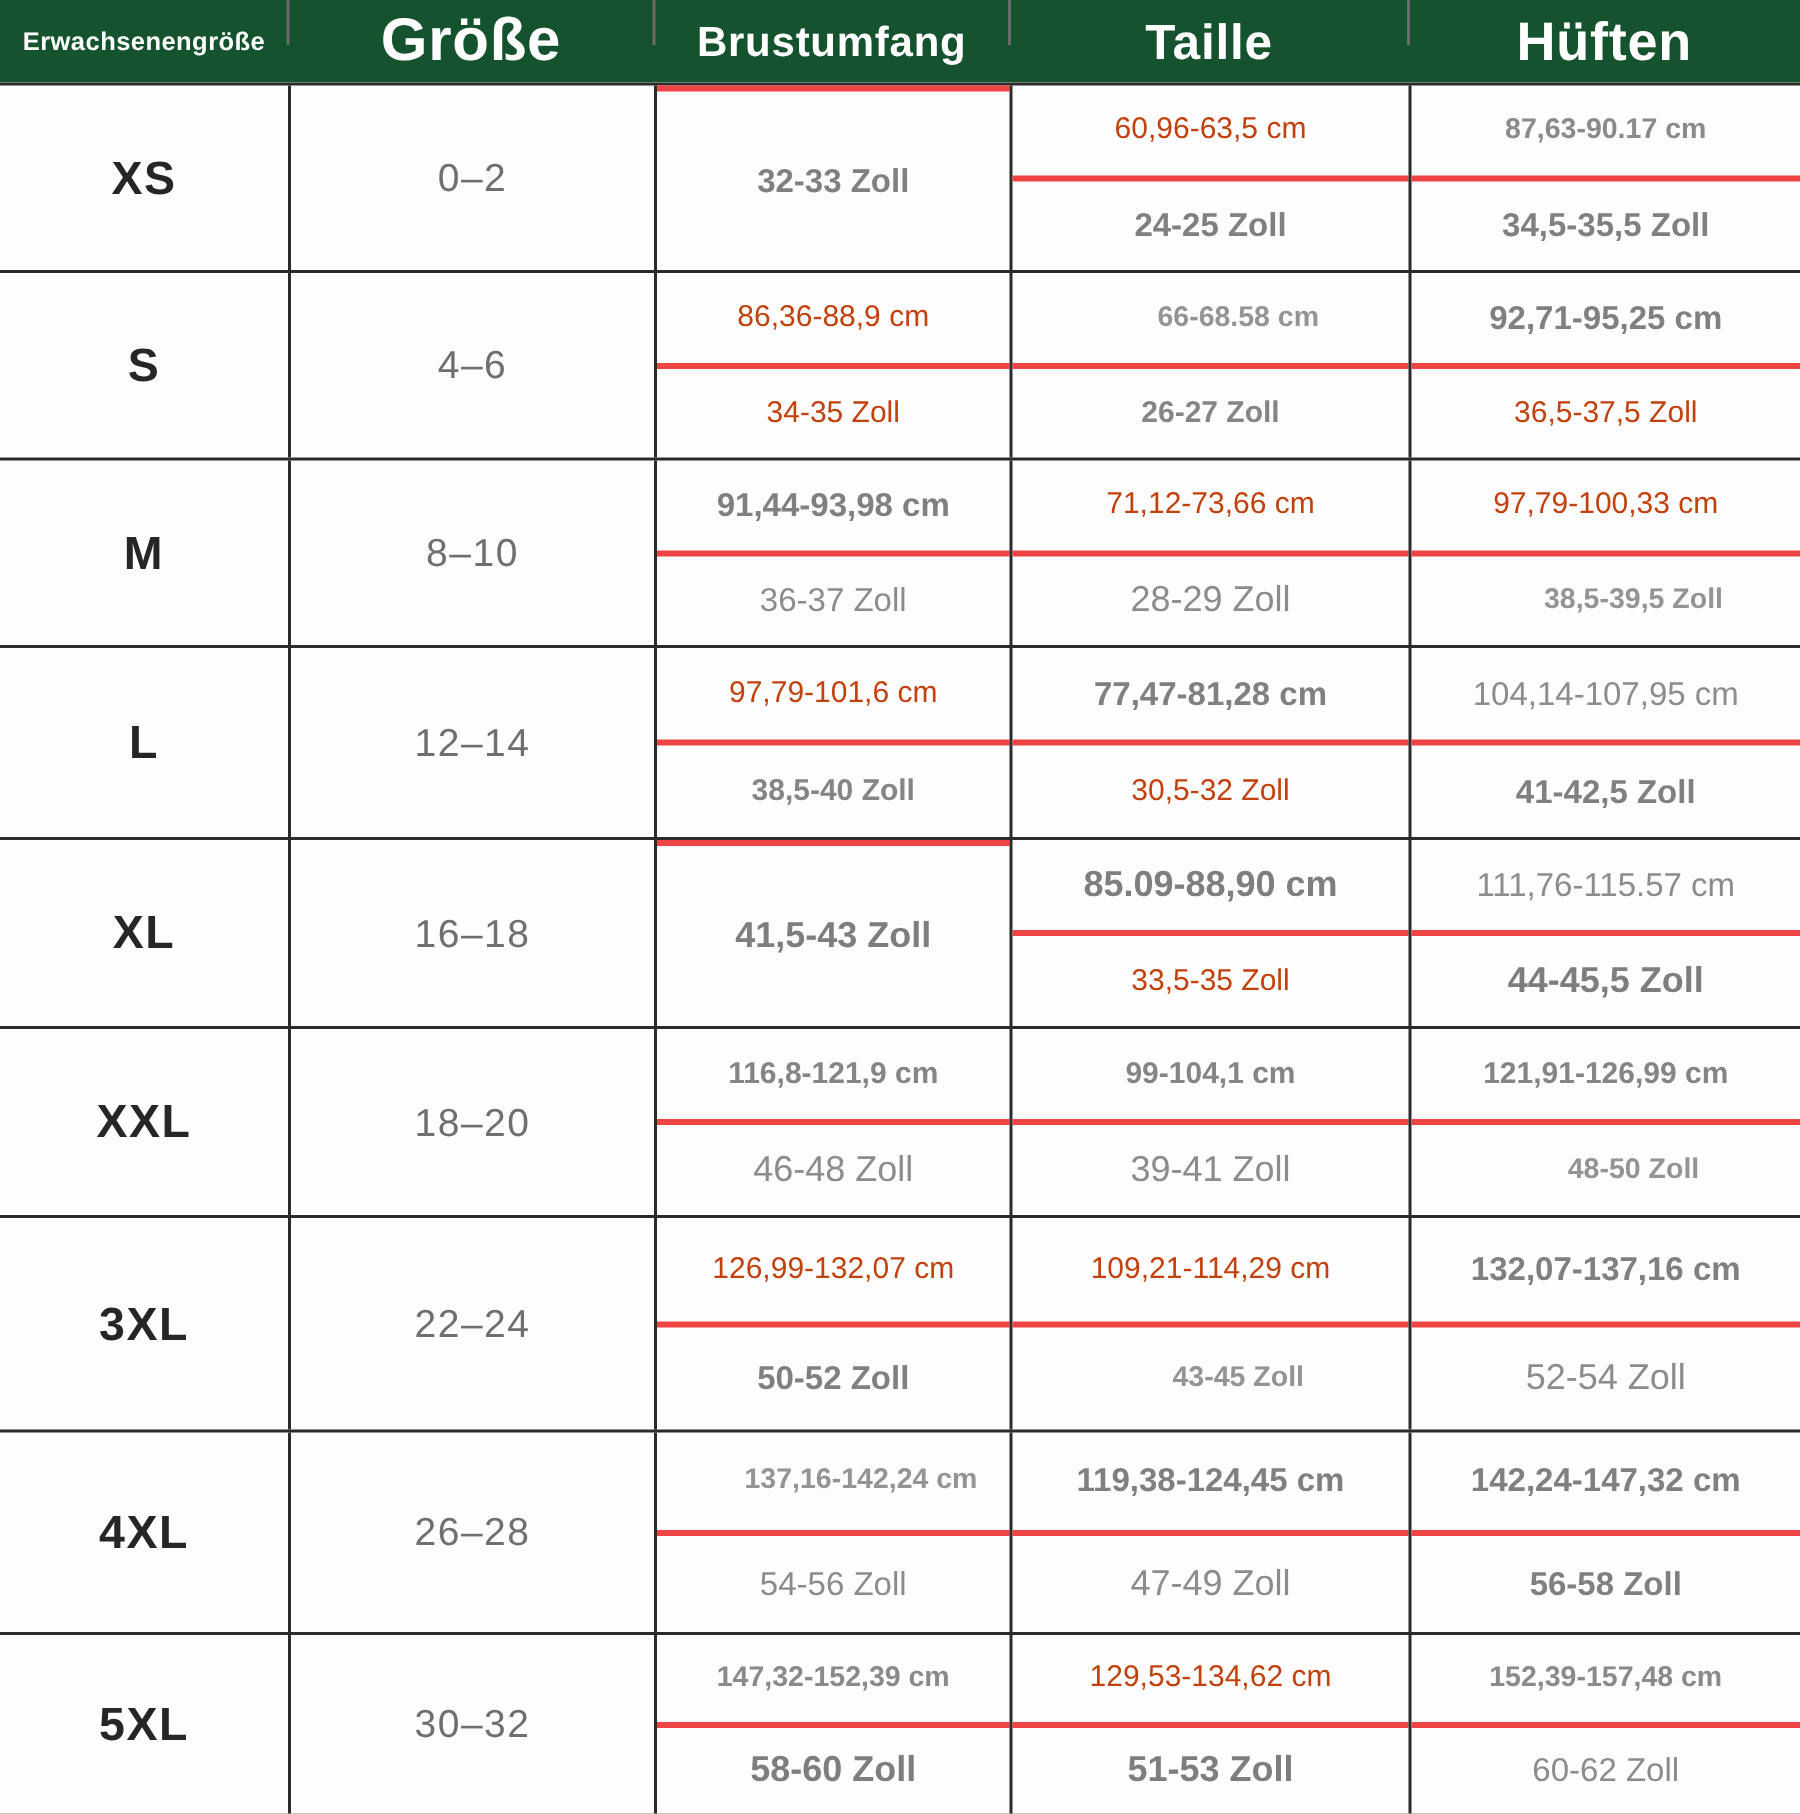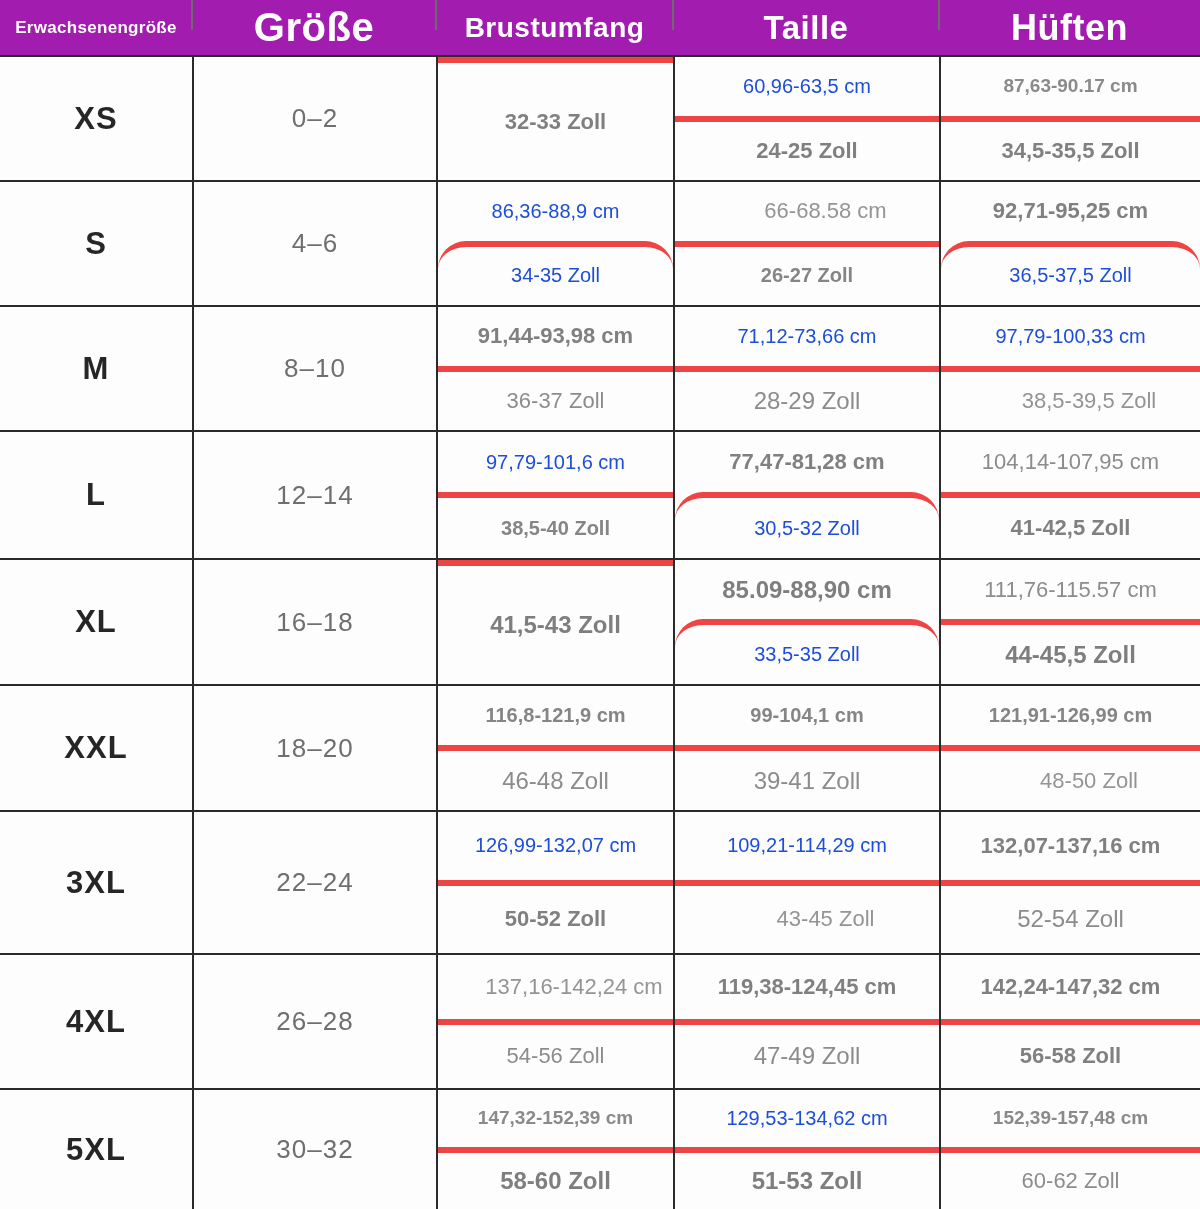--- a/index.html
+++ b/index.html
@@ -1,46 +1,46 @@
 <!DOCTYPE html>
 <html><head>
 <meta charset="utf-8">
 <style>
   html,body{margin:0;padding:0;background:#ffffff;}
   body{width:1200px;font-family:"Liberation Sans",sans-serif;-webkit-font-smoothing:antialiased;}
   .size-chart{width:1200px;border-bottom:3px solid #1f1f1f;box-sizing:border-box;}
 
   
-  .hdr-row{display:grid;grid-template-columns:192px 244px 237px 266px 261px;height:55px;background:#a21caf;color:#ffffff;}
+  .hdr-row{display:grid;grid-template-columns:192px 244px 237px 266px 261px;height:55px;background:#14532d;color:#ffffff;}
   .hdr-cell{position:relative;display:flex;align-items:center;justify-content:center;font-weight:700;letter-spacing:.5px;}
   .hdr-cell:nth-child(1){font-size:17px;letter-spacing:.3px;}
   .hdr-cell:nth-child(2){font-size:40px;}
   .hdr-cell:nth-child(3){font-size:28px;}
   .hdr-cell:nth-child(4){font-size:33px;}
   .hdr-cell:nth-child(5){font-size:36px;}
   .hdr-cell + .hdr-cell::before{content:"";position:absolute;left:-1px;top:0;width:2px;height:30px;background:#6b6b6b;}
 
   
   .row{display:grid;grid-template-columns:192px 244px 237px 266px 261px;border-top:2px solid #2b2b2b;box-sizing:border-box;background:#fdfdfd;}
   .row > *{min-width:0;}
   .row > *:nth-child(n+2){border-left:2px solid #2b2b2b;}
   .cell{display:flex;align-items:center;justify-content:center;text-align:center;}
   .size-cell{font-size:31px;font-weight:600;color:#262626;letter-spacing:1px;}
   .alter-cell{font-size:26px;font-weight:400;color:#6f6f6f;letter-spacing:1px;}
   .mcol{display:flex;flex-direction:column;}
   .sub{flex:1;display:flex;align-items:center;justify-content:center;white-space:nowrap;}
-  .sub.zoll{border-top:6px solid #ef4444;}
+  .sub.zoll{border-top:4px solid #ef4444;}
 
   
   .c-b19{font-weight:700;font-size:19px;color:#8a8a8a;}
   .c-b20{font-weight:700;font-size:20px;color:#858585;}
   .c-b22{font-weight:700;font-size:22px;color:#808080;}
   .c-b24{font-weight:700;font-size:24px;color:#7e7e7e;}
-  .c-n19{font-weight:400;font-size:22px;color:#949494;padding-left:37px;}
-  .c-n20{font-weight:400;font-size:20px;color:#1d4ed8;border-radius:28px;}
+  .c-n19{font-weight:700;font-size:19px;color:#949494;padding-left:37px;}
+  .c-n20{font-weight:400;font-size:20px;color:#c2410c;}
   .c-n22{font-weight:400;font-size:22px;color:#8c8c8c;}
   .c-n24{font-weight:400;font-size:24px;color:#8c8c8c;}
 </style>
 </head>
 <body>
 
 <div class="size-chart">
   <div class="hdr-row">
     <div class="hdr-cell">Erwachsenengröße</div>
     <div class="hdr-cell">Größe</div>

